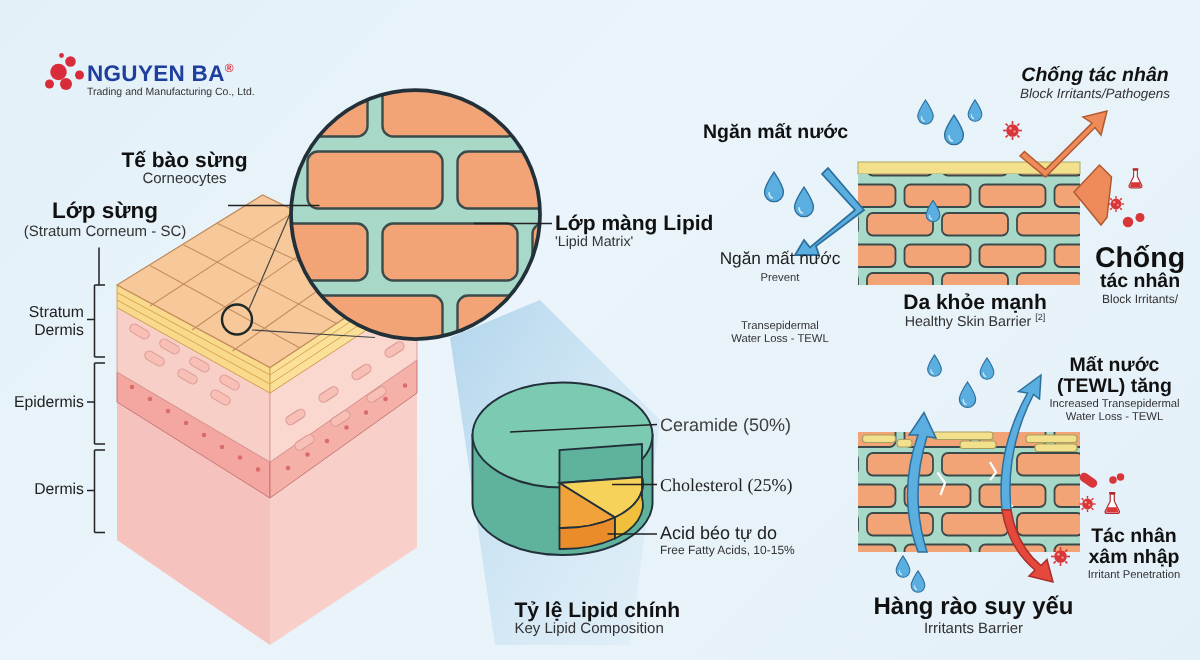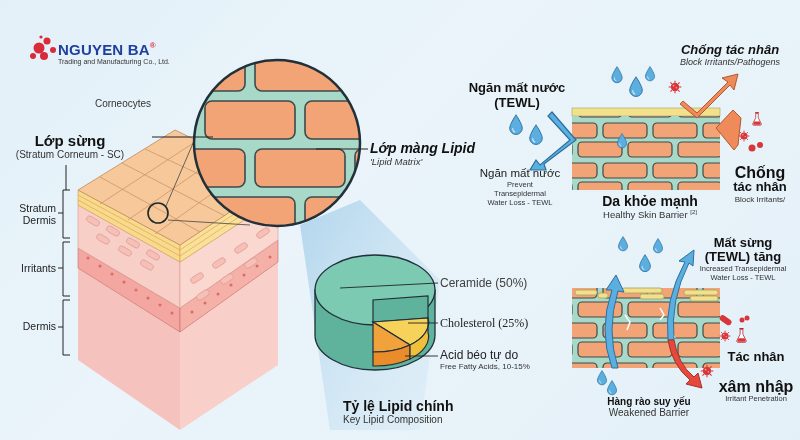--- a/index.html
+++ b/index.html
@@ -239,82 +239,82 @@
   <use href="#germ" x="718" y="330" width="14" height="12"></use>
   <use href="#flask" x="736" y="328" width="11" height="15"></use>
 </svg>
 
 <div class="abs" style="left:58px;top:41px;">
   <div class="logo-name"><span>NGUYEN BA</span><sup>®</sup></div>
   <div class="logo-sub">Trading and Manufacturing Co., Ltd.</div>
 </div>
 
 <div class="abs center" style="left:78px;top:98px;width:90px;">
+  <div class="t-bold" style="font-size:14px;">Tế bào sừng</div>
   <div class="t-sub" style="font-size:10px;">Corneocytes</div>
 </div>
 
 <div class="abs center" style="left:0px;top:132px;width:140px;">
   <div class="t-bold" style="font-size:15px;">Lớp sừng</div>
   <div class="t-sub" style="font-size:10px;">(Stratum Corneum - SC)</div>
 </div>
 
 <div class="abs" style="left:4px;top:202px;width:52px;text-align:right;font-size:10.5px;color:#222;line-height:12px;">
   <div>Stratum</div>
   <div>Dermis</div>
 </div>
-<div class="abs" style="left:0px;top:262px;width:56px;text-align:right;font-size:10.5px;color:#222;">Irritants</div>
+<div class="abs" style="left:0px;top:262px;width:56px;text-align:right;font-size:10.5px;color:#222;">Epidermis</div>
 <div class="abs" style="left:0px;top:320px;width:56px;text-align:right;font-size:10.5px;color:#222;">Dermis</div>
 
-<div class="abs" style="left:370px;top:140px;font-style:italic;">
+<div class="abs" style="left:370px;top:140px;">
   <div class="t-bold" style="font-size:14px;">Lớp màng Lipid</div>
   <div class="t-sub" style="font-size:9.5px;">'Lipid Matrix'</div>
 </div>
 
 <div class="abs" style="left:440px;top:276px;font-size:12px;color:#404040;">Ceramide (50%)</div>
 <div class="abs" style="left:440px;top:316px;font-size:12px;color:#222;font-family:Liberation Serif, serif;">Cholesterol (25%)</div>
 <div class="abs" style="left:440px;top:348px;">
   <div style="font-size:12px;color:#222;">Acid béo tự do</div>
   <div style="font-size:8px;color:#333;">Free Fatty Acids, 10-15%</div>
 </div>
 <div class="abs" style="left:343px;top:398px;">
   <div class="t-bold" style="font-size:14px;">Tỷ lệ Lipid chính</div>
   <div class="t-sub" style="font-size:10px;">Key Lipid Composition</div>
 </div>
 
 <div class="abs center" style="left:462px;top:80px;width:110px;line-height:15px;">
   <div class="t-bold" style="font-size:13px;">Ngăn mất nước</div>
-  <div class="t-bold" style="font-size:13px;">(TEWL)</div>
 </div>
 <div class="abs center" style="left:470px;top:166px;width:100px;line-height:9px;">
   <div style="font-size:11.5px;color:#222;line-height:14px;">Ngăn mất nước</div>
   <div style="font-size:7.5px;color:#333;">Prevent</div>
-  <div style="font-size:7.5px;color:#333;">Transepidermal</div>
+  <div style="font-size:7.5px;color:#333;margin-top:23px;">Transepidermal</div>
   <div style="font-size:7.5px;color:#333;">Water Loss - TEWL</div>
 </div>
 <div class="abs center" style="left:662px;top:42px;width:136px;font-style:italic;">
   <div class="t-bold" style="font-size:13px;">Chống tác nhân</div>
   <div class="t-sub" style="font-size:9px;">Block Irritants/Pathogens</div>
 </div>
 <div class="abs center" style="left:722px;top:166px;width:76px;line-height:14px;">
-  <div class="t-bold" style="font-size:16px;">Chống</div>
+  <div class="t-bold" style="font-size:19px;">Chống</div>
   <div class="t-bold" style="font-size:13px;">tác nhân</div>
   <div class="t-sub" style="font-size:8px;line-height:11px;">Block Irritants/</div>
 </div>
 <div class="abs center" style="left:580px;top:193px;width:140px;">
   <div class="t-bold" style="font-size:14px;">Da khỏe mạnh</div>
   <div class="t-sub" style="font-size:9.5px;"><span>Healthy Skin Barrier</span> <sup style="font-size:6px;">[2]</sup></div>
 </div>
 
 <div class="abs center" style="left:686px;top:236px;width:114px;line-height:14px;">
-  <div class="t-bold" style="font-size:13px;">Mất sừng</div>
+  <div class="t-bold" style="font-size:13px;">Mất nước</div>
   <div class="t-bold" style="font-size:13px;">(TEWL) tăng</div>
   <div class="t-sub" style="font-size:7.5px;line-height:9px;">Increased Transepidermal</div>
   <div class="t-sub" style="font-size:7.5px;line-height:9px;">Water Loss - TEWL</div>
 </div>
 <div class="abs center" style="left:712px;top:350px;width:88px;line-height:14px;">
   <div class="t-bold" style="font-size:13px;">Tác nhân</div>
-  <div class="t-bold" style="font-size:16px;margin-top:16px;">xâm nhập</div>
+  <div class="t-bold" style="font-size:13px;">xâm nhập</div>
   <div class="t-sub" style="font-size:7.5px;line-height:10px;">Irritant Penetration</div>
 </div>
 <div class="abs center" style="left:574px;top:396px;width:150px;">
-  <div class="t-bold" style="font-size:10px;">Hàng rào suy yếu</div>
-  <div class="t-sub" style="font-size:10px;">Weakened Barrier</div>
+  <div class="t-bold" style="font-size:16px;">Hàng rào suy yếu</div>
+  <div class="t-sub" style="font-size:10px;">Irritants Barrier</div>
 </div>
 
 </body></html>

